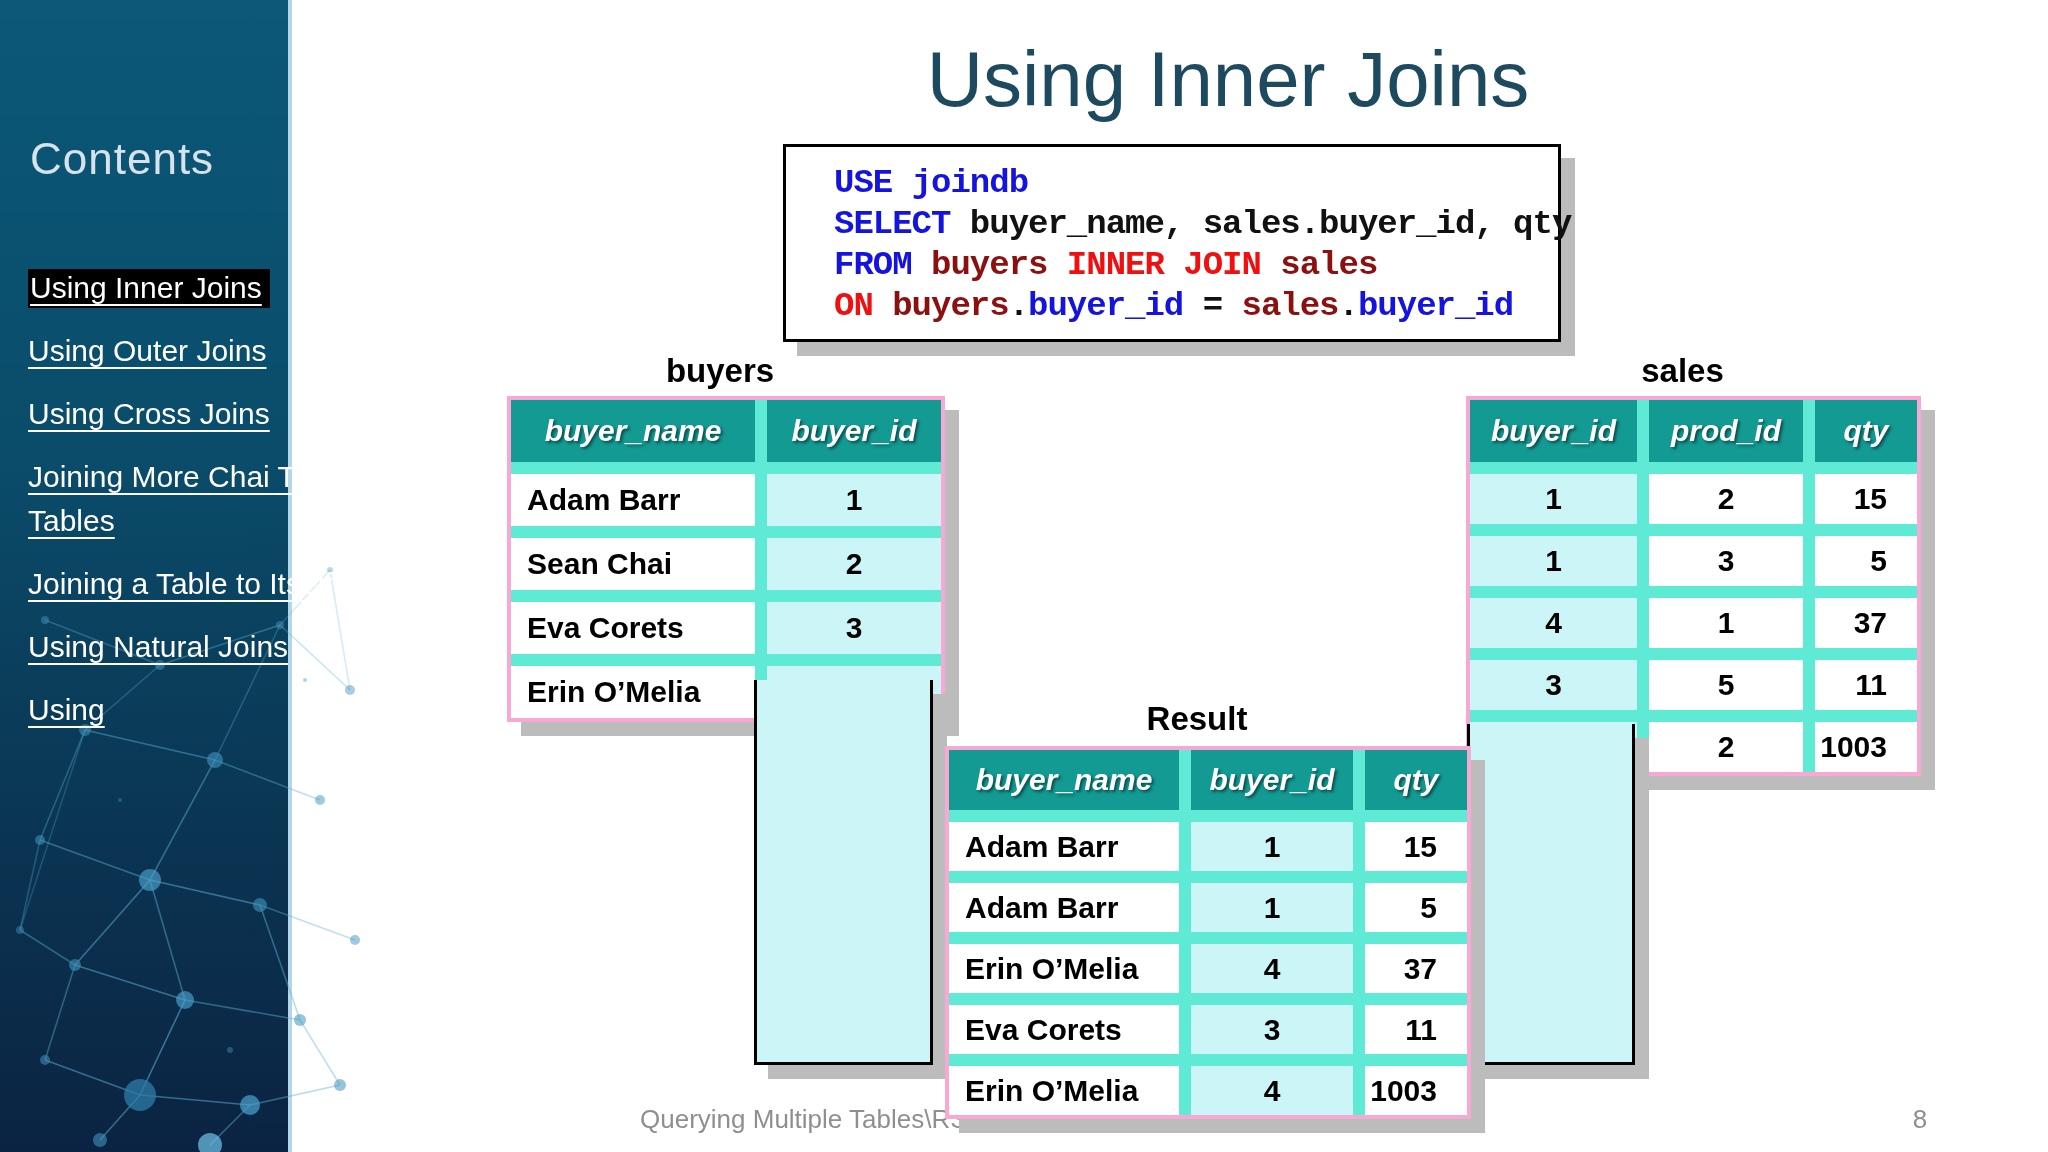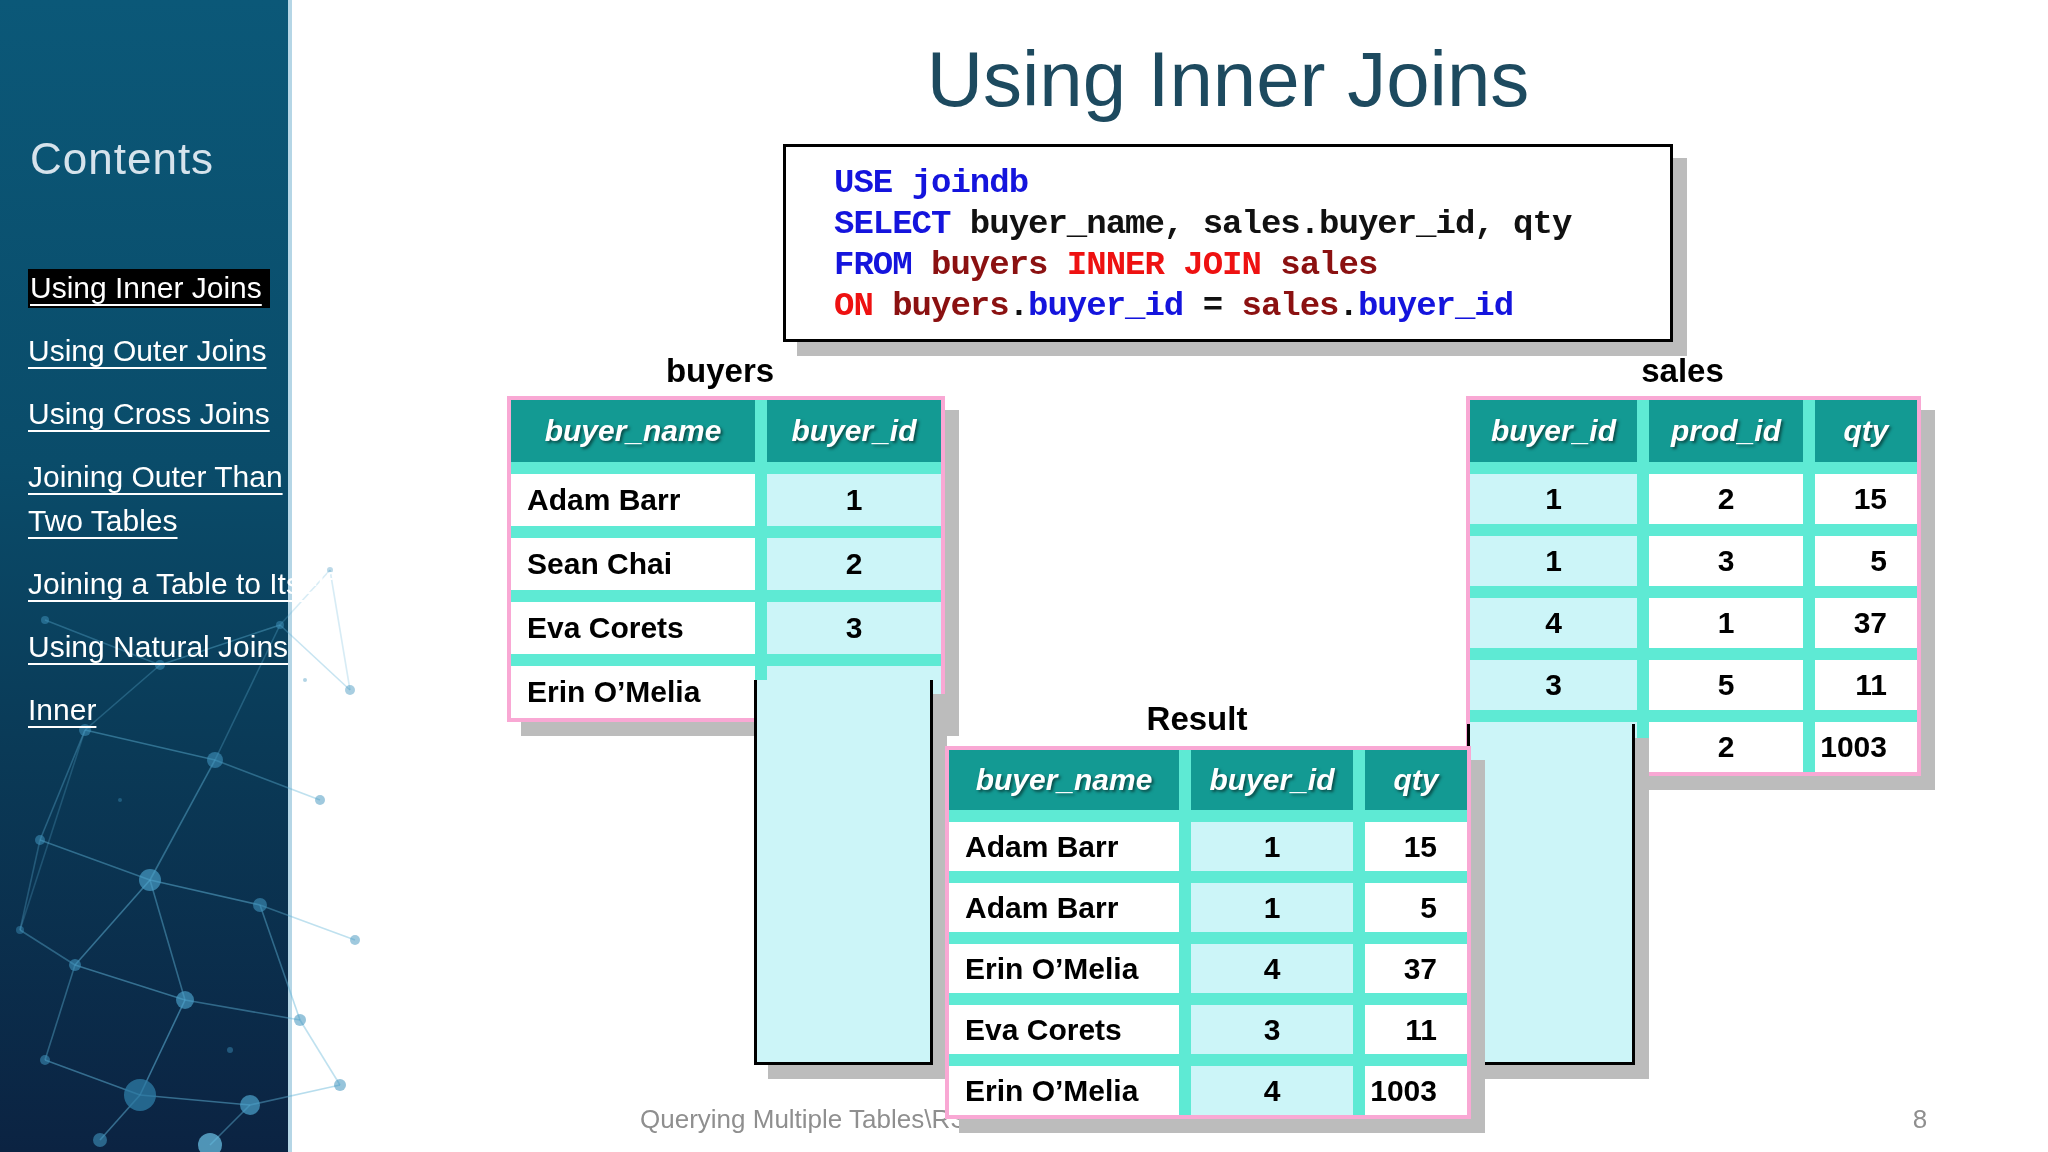--- a/index.html
+++ b/index.html
@@ -26,21 +26,21 @@
   .nav{position:absolute;left:28px;top:266px;width:314px;}
   .nav-item{display:block;margin-bottom:19px;font-size:30px;font-weight:500;line-height:44px;color:#ffffff;cursor:pointer;}
   .nav-link{color:#ffffff;text-decoration:underline;text-underline-offset:6px;text-decoration-thickness:2px;}
   .nav-item.active .nav-link{background:#000000;padding:2px 8px 4px 2px;}
 
   
   .content{position:absolute;left:370px;top:0;width:1678px;height:1152px;}
   .title{position:absolute;left:413px;top:34px;width:890px;text-align:center;
     font-size:78px;font-weight:400;color:var(--title-color);}
 
-  .codebox{position:absolute;left:413px;top:144px;width:890px;height:198px;background:#ffffff;
+  .codebox{position:absolute;left:413px;top:144px;width:778px;height:198px;background:#ffffff;
     border:3px solid #000;box-shadow:14px 14px 0 var(--shadow-gray);}
   .code{padding:16px 0 0 48px;font-family:"Liberation Mono","DejaVu Sans Mono",monospace;
     font-size:34px;font-weight:700;line-height:41px;white-space:pre;letter-spacing:-1px;}
   .tok-kw{color:var(--code-keyword-blue);}
   .tok-col{color:var(--code-keyword-blue);}
   .tok-kw2{color:var(--code-join-red);}
   .tok-ident{color:var(--code-table-maroon);}
   .tok-plain{color:#111111;}
 
   .tbl-label{position:absolute;font-size:33px;font-weight:700;color:#000;text-align:center;}
@@ -139,24 +139,24 @@
         <circle cx="305" cy="680" r="2" opacity="0.4"></circle>
         <circle cx="120" cy="800" r="2" opacity="0.4"></circle>
         <circle cx="230" cy="1050" r="3" opacity="0.45"></circle>
       </g>
     </svg>
     <h2 class="contents">Contents</h2>
     <nav class="nav">
         <div class="nav-item active"><span class="nav-link">Using Inner Joins</span></div>
         <div class="nav-item"><span class="nav-link">Using Outer Joins</span></div>
         <div class="nav-item"><span class="nav-link">Using Cross Joins</span></div>
-        <div class="nav-item"><span class="nav-link">Joining Outer Than Two Tables</span></div>
+        <div class="nav-item"><span class="nav-link">Joining More Chai Two Tables</span></div>
         <div class="nav-item"><span class="nav-link">Joining a Table to Itself</span></div>
         <div class="nav-item"><span class="nav-link">Using Natural Joins</span></div>
-        <div class="nav-item"><span class="nav-link">Inner</span></div>
+        <div class="nav-item"><span class="nav-link">Using</span></div>
       </nav>
   </aside>
 
   <main class="content">
     <h1 class="title">Using Inner Joins</h1>
 
     <div class="codebox">
       <div class="code"><div class="code-line"><span class="tok-kw">USE </span><span class="tok-col">joindb</span></div><div class="code-line"><span class="tok-kw">SELECT </span><span class="tok-plain">buyer_name, sales.buyer_id, qty</span></div><div class="code-line"><span class="tok-kw">FROM </span><span class="tok-ident">buyers </span><span class="tok-kw2">INNER JOIN</span><span class="tok-ident"> sales</span></div><div class="code-line"><span class="tok-kw2">ON</span><span class="tok-ident"> buyers</span><span class="tok-plain">.</span><span class="tok-col">buyer_id</span><span class="tok-plain"> = </span><span class="tok-ident">sales</span><span class="tok-plain">.</span><span class="tok-col">buyer_id</span></div></div>
     </div>
 

